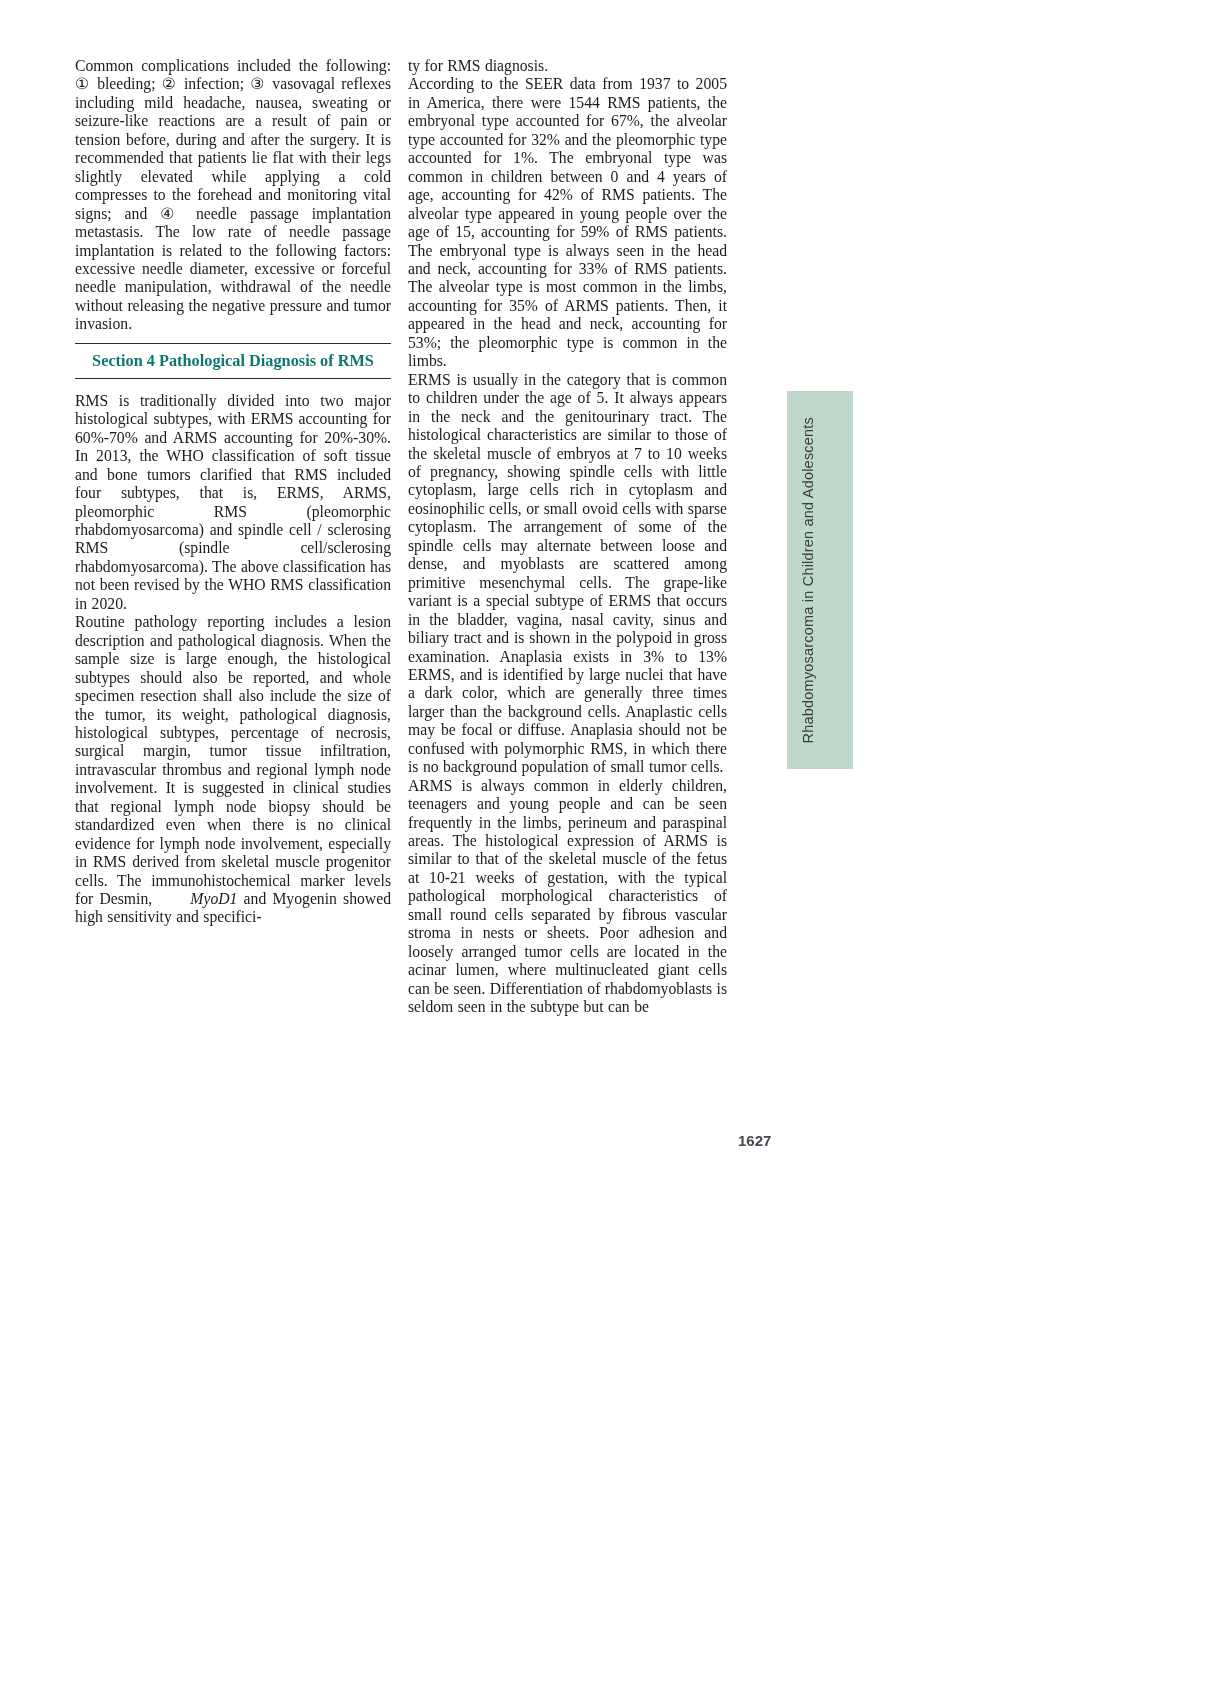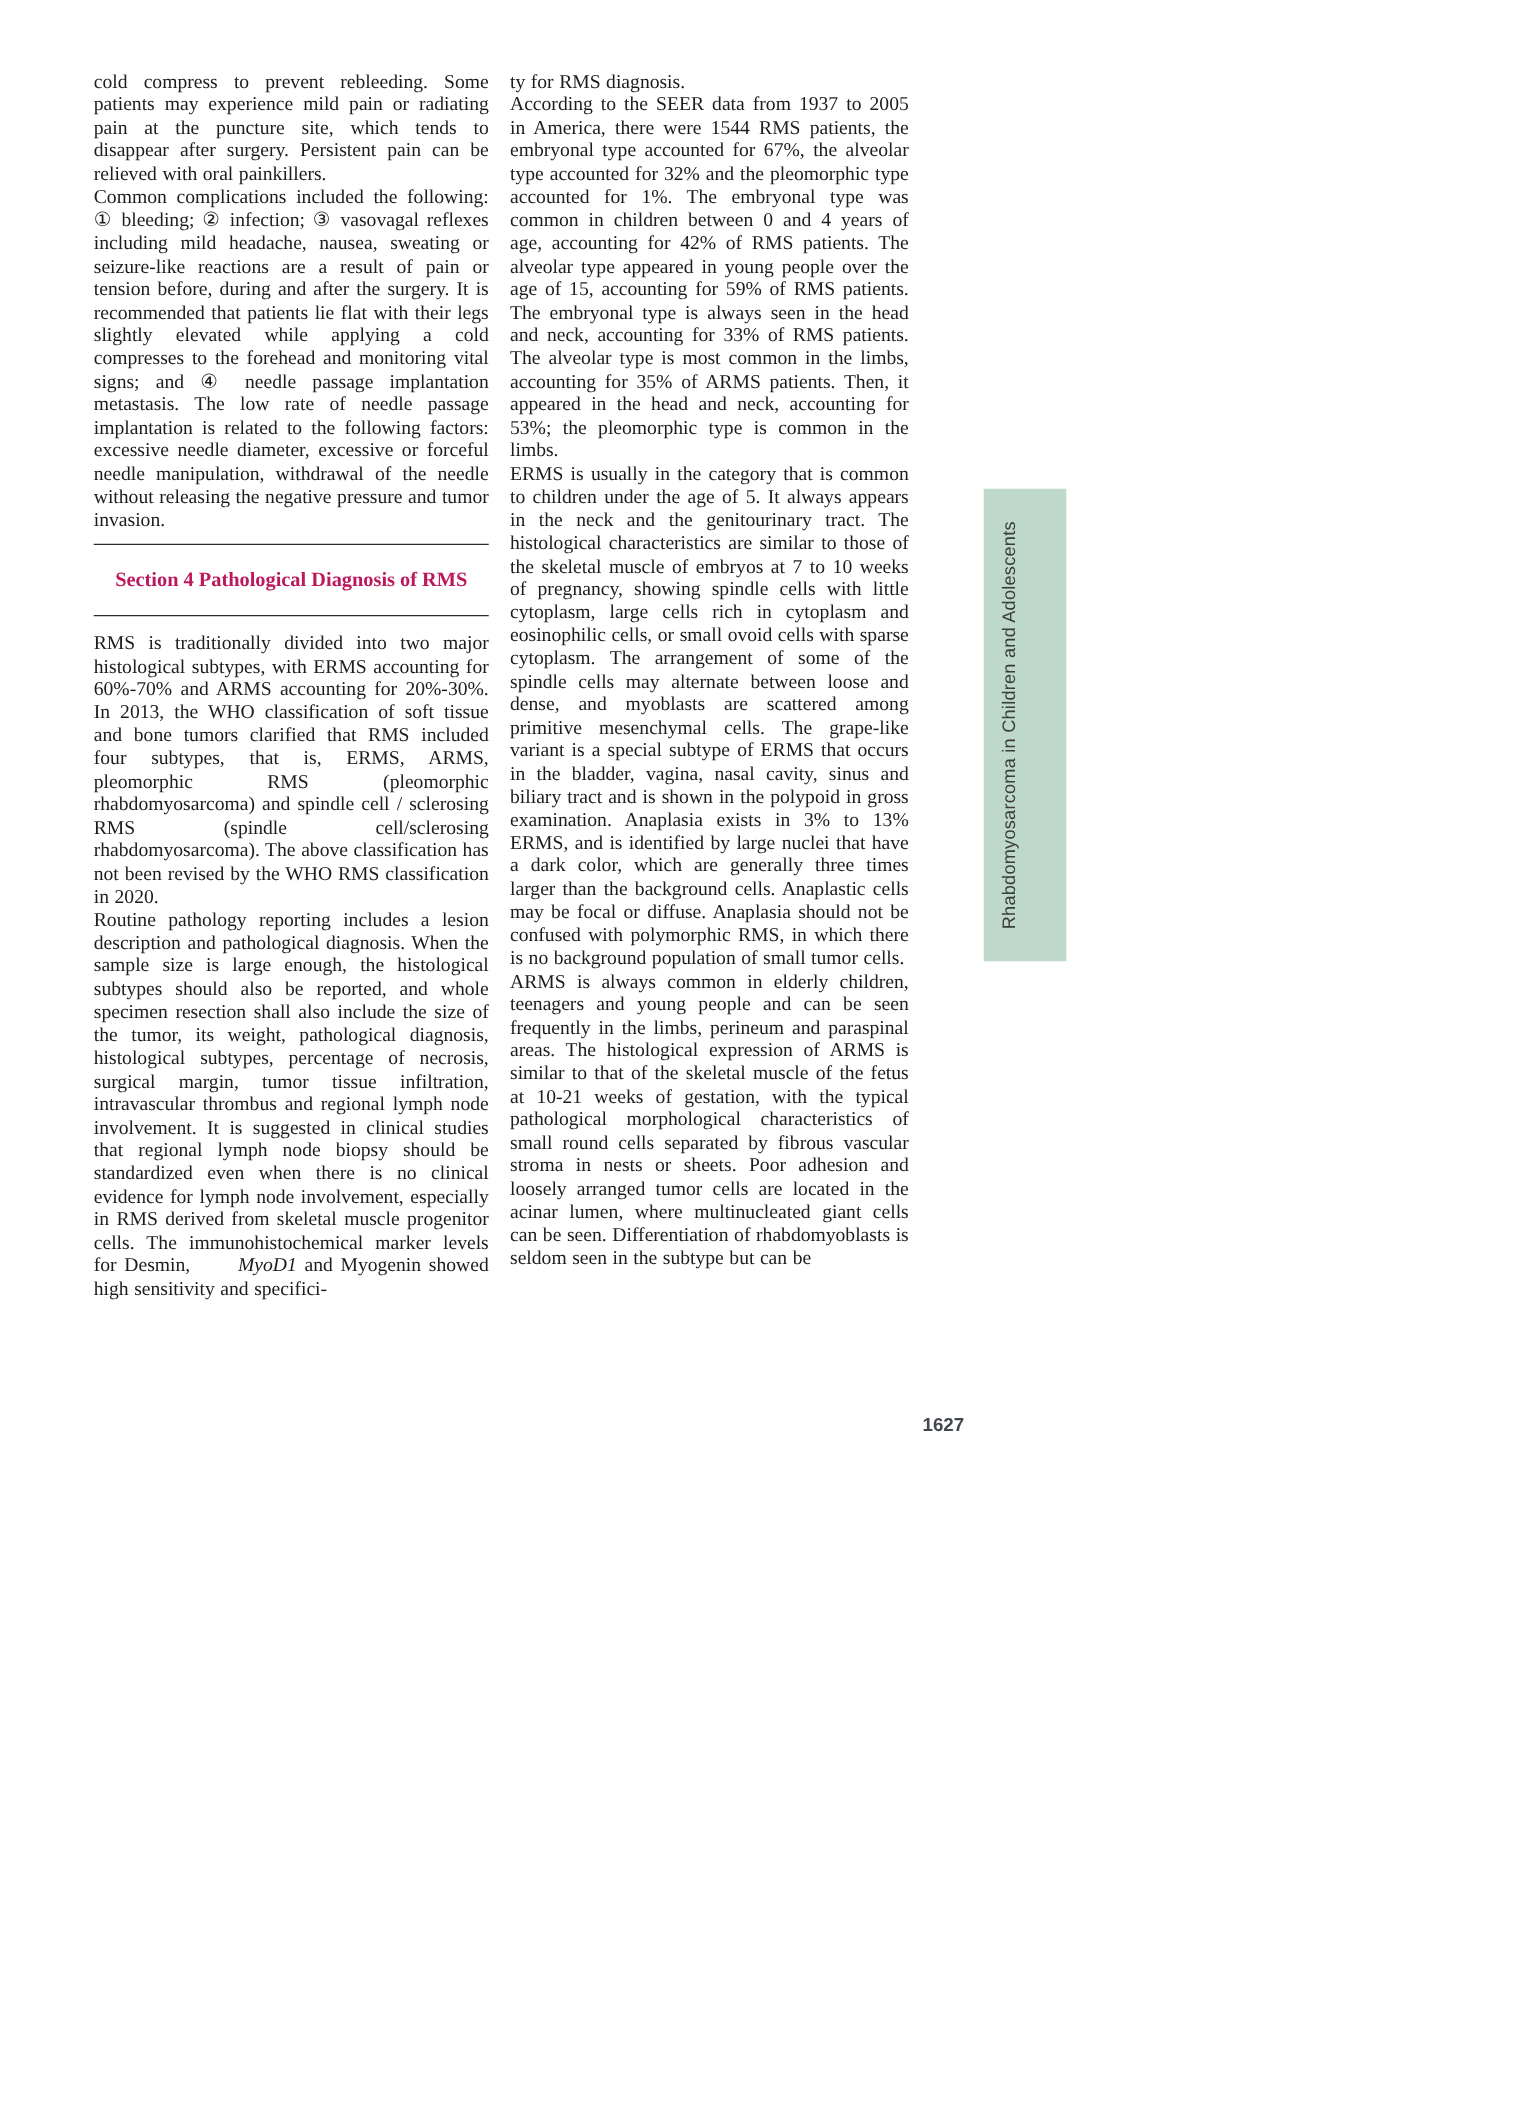--- a/index.html
+++ b/index.html
@@ -31,25 +31,25 @@
   }
   .col p em { font-style: italic; margin-left: 32px; }
   .section-block {
     margin: 9px 0 13px 0;
     border-top: 1.6px solid #2b2b2b;
     border-bottom: 1.6px solid #2b2b2b;
     padding: 6px 2px 7px 2px;
     text-align: center;
   }
   .section-block h2 {
-    margin: 12px;
+    margin: 1px;
     font-size: 16.3px;
     line-height: 19px;
     font-weight: bold;
-    color: #be185d;
+    color: #0f766e;
     font-family: "Liberation Serif", serif;
   }
   .side-tab {
     position: absolute;
     left: 787px;
     top: 391px;
     width: 66px;
     height: 378px;
     background: #bed9cb;
     display: flex;
@@ -76,21 +76,20 @@
     color: #43484f;
     font-weight: bold;
   }
 </style>
 </head>
 <body>
 
 <div class="page">
 
   <div class="col col-left">
-    <p>cold compress to prevent rebleeding. Some patients may experience mild pain or radiating pain at the puncture site, which tends to disappear after surgery. Persistent pain can be relieved with oral painkillers.</p>
     <p>Common complications included the following: ① bleeding; ② infection; ③ vasovagal reflexes including mild headache, nausea, sweating or seizure-like reactions are a result of pain or tension before, during and after the surgery. It is recommended that patients lie flat with their legs slightly elevated while applying a cold compresses to the forehead and monitoring vital signs; and ④ needle passage implantation metastasis. The low rate of needle passage implantation is related to the following factors: excessive needle diameter, excessive or forceful needle manipulation, withdrawal of the needle without releasing the negative pressure and tumor invasion.</p>
 
     <div class="section-block">
       <h2>Section 4 Pathological Diagnosis of RMS</h2>
     </div>
 
     <p>RMS is traditionally divided into two major histological subtypes, with ERMS accounting for 60%-70% and ARMS accounting for 20%-30%. In 2013, the WHO classification of soft tissue and bone tumors clarified that RMS included four subtypes, that is, ERMS, ARMS, pleomorphic RMS (pleomorphic rhabdomyosarcoma) and spindle cell / sclerosing RMS (spindle cell/sclerosing rhabdomyosarcoma). The above classification has not been revised by the WHO RMS classification in 2020.</p>
     <p>
       <span>Routine pathology reporting includes a lesion description and pathological diagnosis. When the sample size is large enough, the histological subtypes should also be reported, and whole specimen resection shall also include the size of the tumor, its weight, pathological diagnosis, histological subtypes, percentage of necrosis, surgical margin, tumor tissue infiltration, intravascular thrombus and regional lymph node involvement. It is suggested in clinical studies that regional lymph node biopsy should be standardized even when there is no clinical evidence for lymph node involvement, especially in RMS derived from skeletal muscle progenitor cells. The immunohistochemical marker levels for Desmin, </span><em>MyoD1</em><span> and Myogenin showed high sensitivity and specifici-</span>
     </p>

